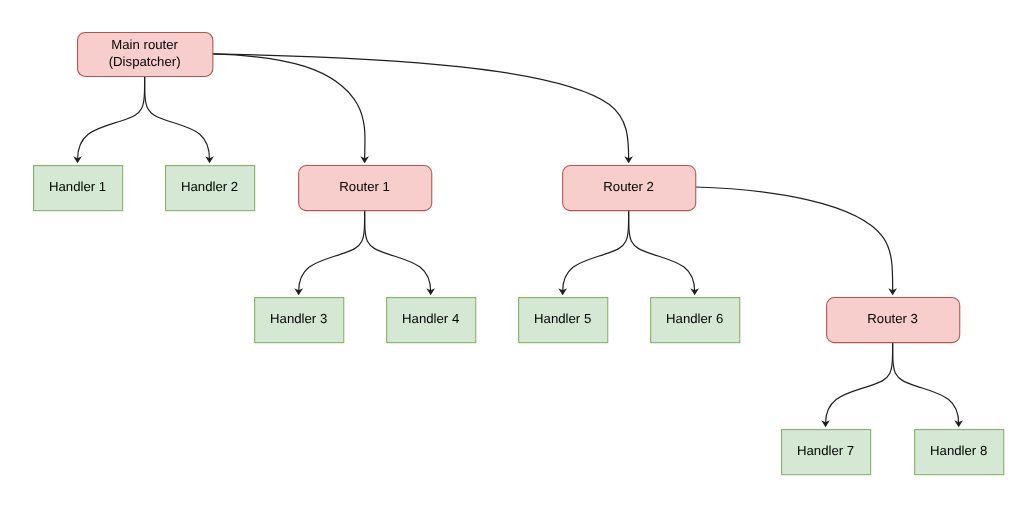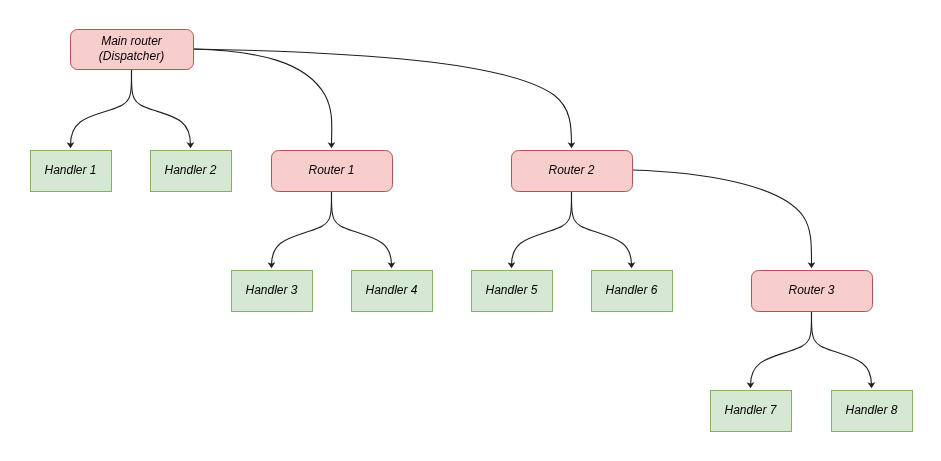--- a/index.html
+++ b/index.html
@@ -11,21 +11,20 @@
     width: 941px;
     height: 461px;
     overflow: hidden;
     font-family: "Liberation Sans", sans-serif;
   }
   #diagram-canvas {
     position: relative;
     width: 941px;
     height: 461px;
     background: #ffffff;
-    font-style: italic;
   }
   #diagram-svg {
     position: absolute;
     top: 0;
     left: 0;
     width: 941px;
     height: 461px;
   }
   .node-label {
     font-family: "Liberation Sans", sans-serif;

